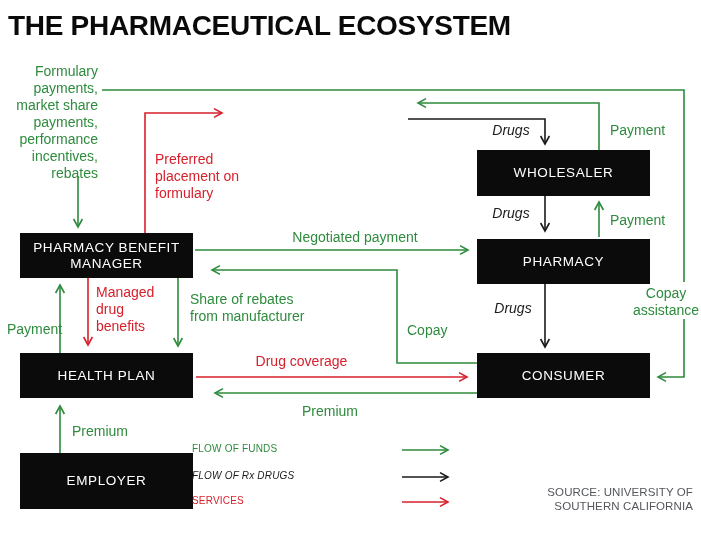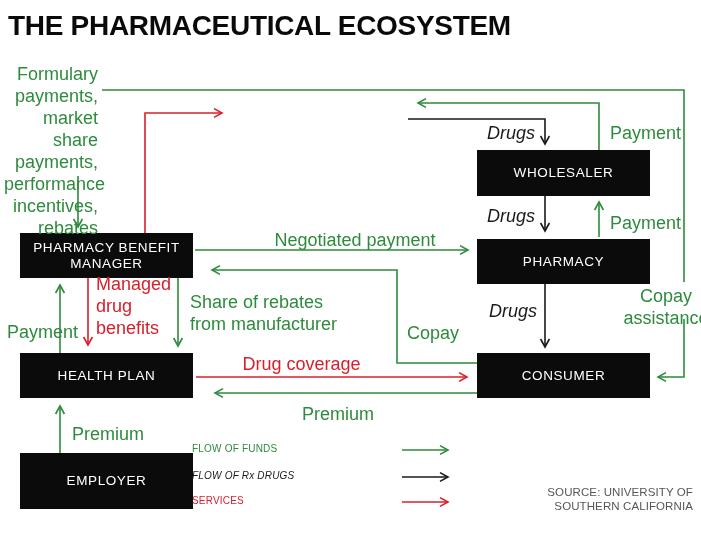--- a/index.html
+++ b/index.html
@@ -19,21 +19,21 @@
   .mk{fill:none;stroke-width:1.6px;}
   .mk-funds{stroke:var(--funds,#2e8b3d);}
   .mk-drugs{stroke:var(--rx-drugs,#1a1a1a);}
   .mk-services{stroke:var(--services,#d7202c);}
   .box{
     position:absolute;background:var(--box-bg,#0b0b0b);color:var(--box-text,#fff);
     display:flex;align-items:center;justify-content:center;text-align:center;
     font-size:13.5px;line-height:16px;letter-spacing:0.6px;white-space:pre-line;
   }
   .lbl{
-    position:absolute;font-size:18px;line-height:22px;white-space:pre-line;
+    position:absolute;font-size:14px;line-height:17px;white-space:pre-line;
   }
   .c-funds{color:var(--funds,#2e8b3d);}
   .c-services{color:var(--services,#d7202c);}
   .c-drugs{color:var(--rx-drugs,#1a1a1a);font-style:italic;}
   .t-right{text-align:right;}
   .t-center{text-align:center;}
   .legend-item{
     position:absolute;left:192px;width:200px;text-align:left;
     font-size:10px;line-height:16px;letter-spacing:0.2px;
   }
@@ -94,28 +94,31 @@
   <div class="box" style="left:20px;top:453px;width:173px;height:56px">EMPLOYER</div>
   <div class="box" style="left:477px;top:353px;width:173px;height:45px">CONSUMER</div>
 
   <div class="lbl c-funds t-right" style="left:4px;top:63px;width:94px">Formulary
 payments,
 market share
 payments,
 performance
 incentives,
 rebates</div>
+  <div class="lbl c-services" style="left:155px;top:151px">Preferred
+placement on
+formulary</div>
   <div class="lbl c-funds t-center" style="left:250px;top:229px;width:210px">Negotiated payment</div>
   <div class="lbl c-drugs t-center" style="left:477px;top:122px;width:68px">Drugs</div>
   <div class="lbl c-drugs t-center" style="left:477px;top:205px;width:68px">Drugs</div>
   <div class="lbl c-drugs t-center" style="left:479px;top:300px;width:68px">Drugs</div>
   <div class="lbl c-funds" style="left:610px;top:122px">Payment</div>
   <div class="lbl c-funds" style="left:610px;top:212px">Payment</div>
   <div class="lbl c-funds" style="left:7px;top:321px">Payment</div>
-  <div class="lbl c-services" style="left:96px;top:273px">Managed
+  <div class="lbl c-services" style="left:96px;top:284px">Managed
 drug
 benefits</div>
   <div class="lbl c-funds" style="left:190px;top:291px">Share of rebates
 from manufacturer</div>
   <div class="lbl c-funds" style="left:407px;top:322px">Copay</div>
   <div class="lbl c-funds t-center" style="left:621px;top:285px;width:90px">Copay
 assistance</div>
   <div class="lbl c-services t-center" style="left:229px;top:353px;width:145px">Drug coverage</div>
   <div class="lbl c-funds" style="left:302px;top:403px">Premium</div>
   <div class="lbl c-funds" style="left:72px;top:423px">Premium</div>

